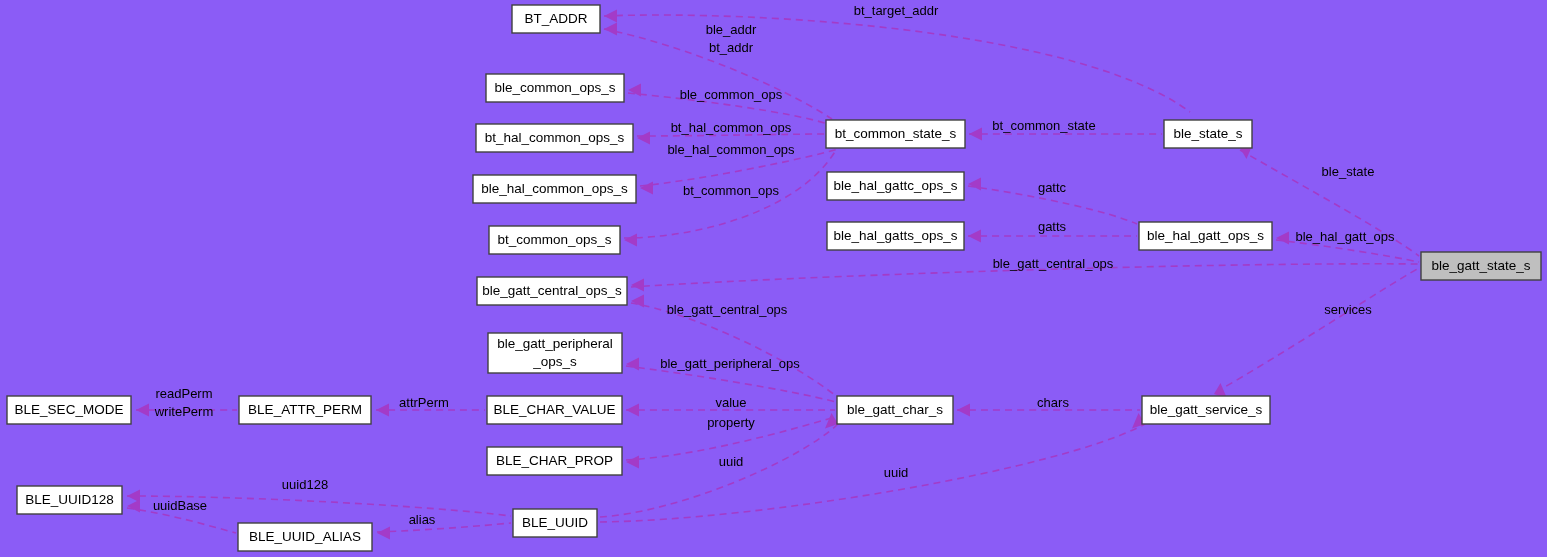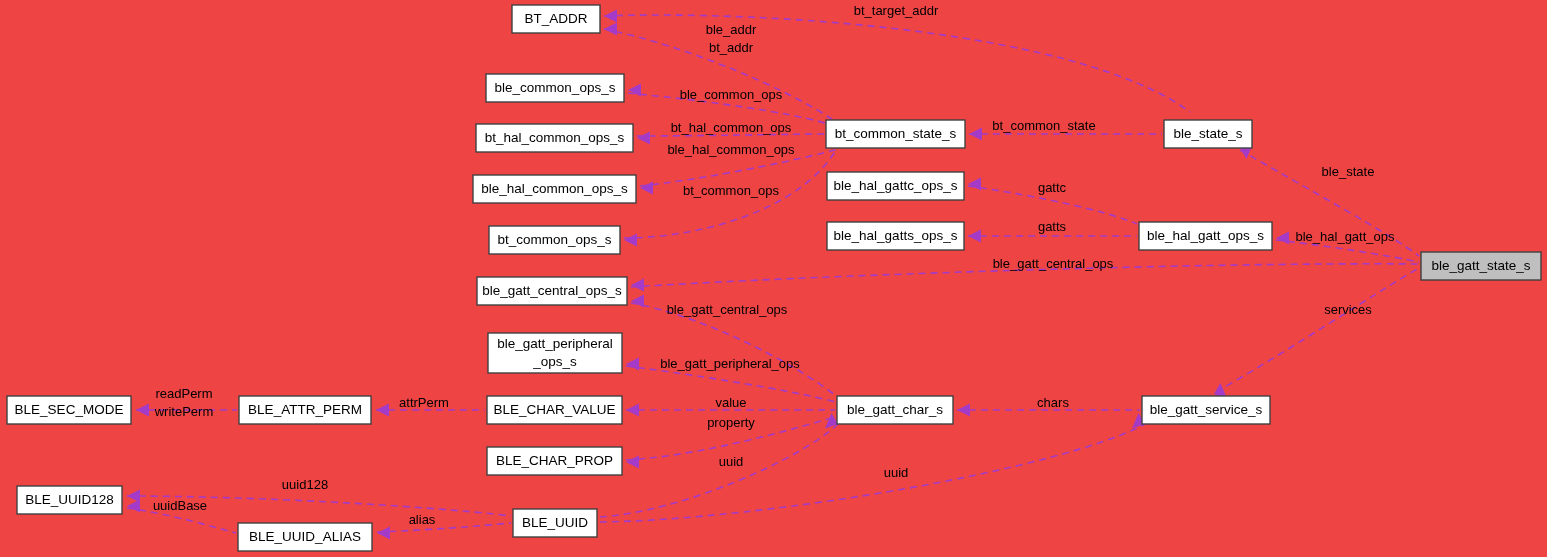--- a/index.html
+++ b/index.html
@@ -4,21 +4,21 @@
 <style>
   html, body {
     margin: 0;
     padding: 0;
     background: #ffffff;
   }
   #diagram-root {
     position: relative;
     width: 1547px;
     height: 557px;
-    background: #ef4444;
+    background: #8b5cf6;
     font-family: "Liberation Sans", sans-serif;
   }
   svg#graph {
     position: absolute;
     top: 0; left: 0;
     width: 1547px;
     height: 557px;
     display: block;
   }
   .node-rect {

